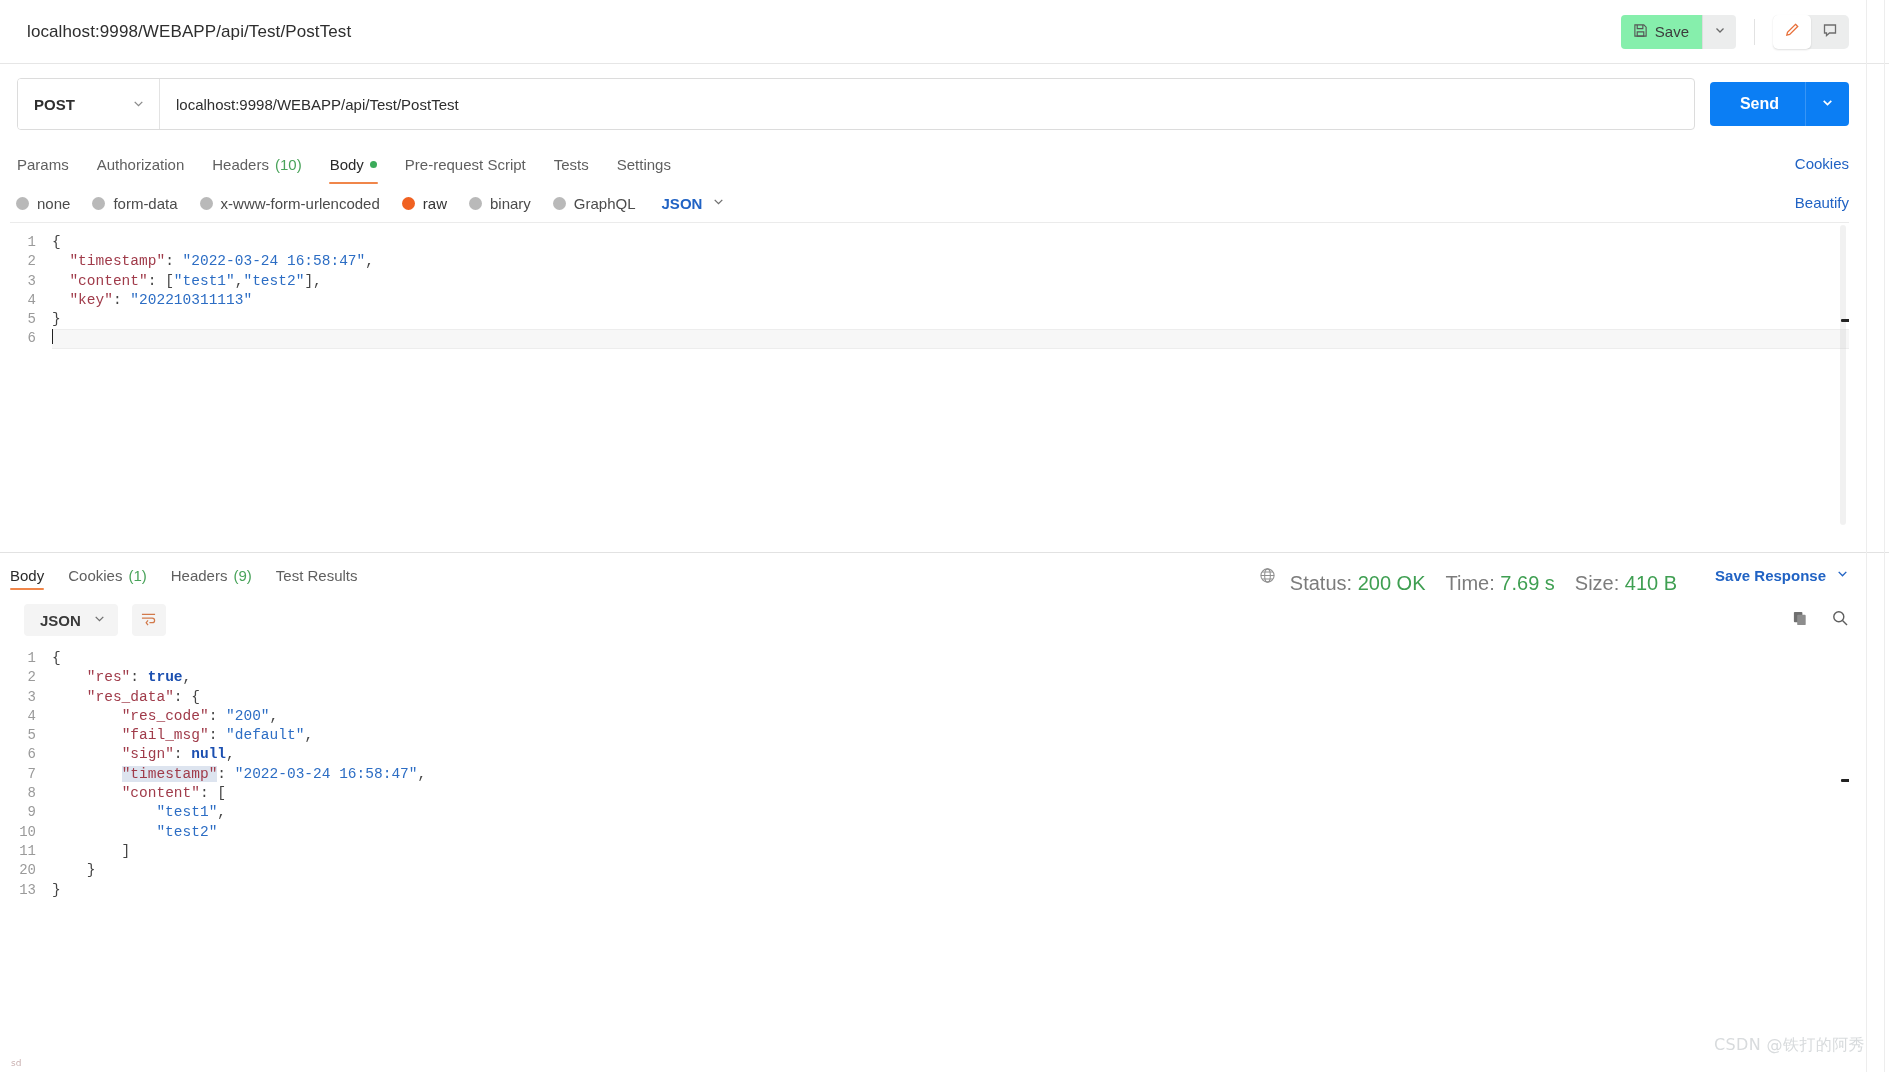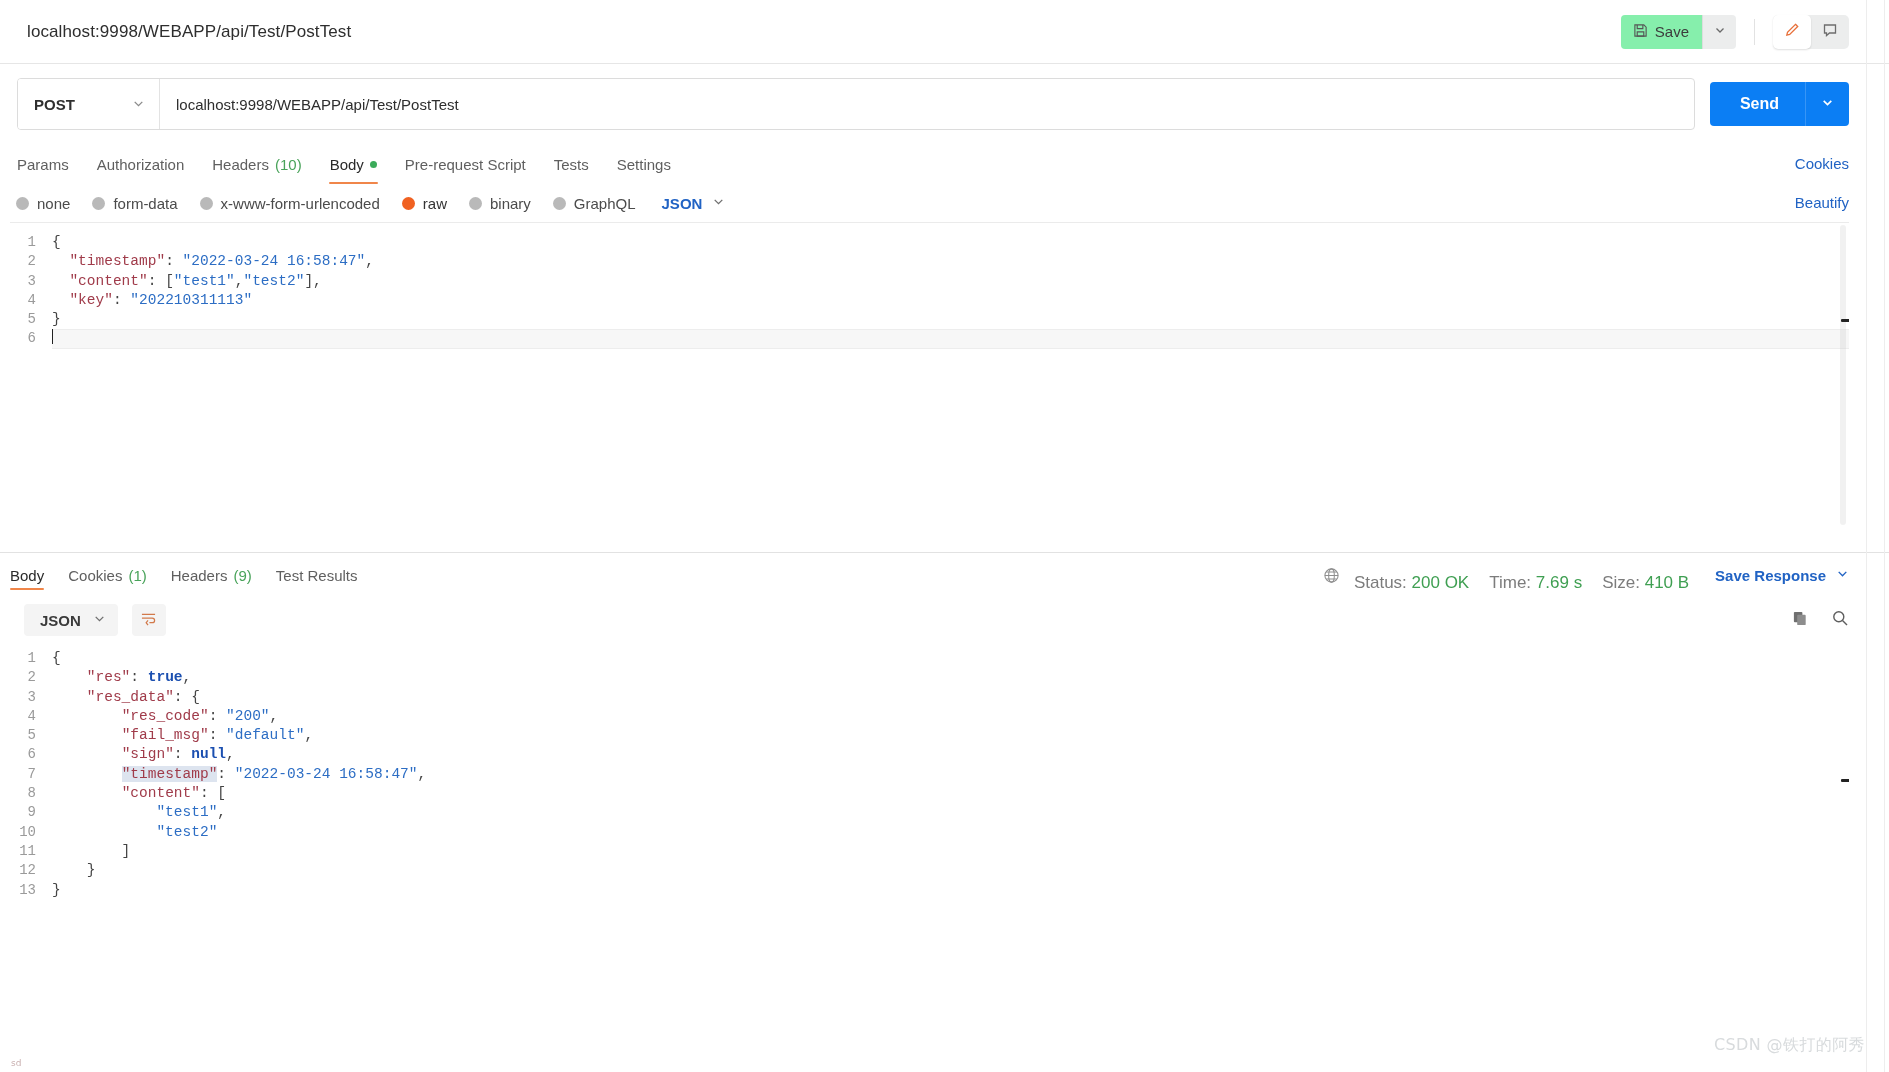--- a/index.html
+++ b/index.html
@@ -150,24 +150,24 @@
   .resp-tabs {
     display:flex; align-items:center; height:44px;
     padding: 0 40px 0 10px;
   }
   .resp-tabs .rtab { padding: 0 12px; height:44px; }
   .resp-tabs .rtab:first-child { padding-left: 0; }
   .resp-tabs .rtab.active::after { left: 11px; right: 11px; bottom: 7px; }
   .resp-tabs .rtab.active:first-child::after { left: 0; right: 12px; }
   .status-wrap { margin-left:auto; display:flex; align-items:center; gap:0; }
   .globe { margin-right: 14px; display:flex; align-items:center; }
-  .stat { font-size:17px; color:#7c7c7c; margin-right: 20px; white-space:nowrap;margin-top:16px; }
+  .stat { font-size:20px; color:#7c7c7c; margin-right: 20px; white-space:nowrap;margin-top:16px; }
   .stat .v { color:#3f9f52; }
   .stat.time .v, .stat.size .v { color:#3f9f52; }
-  .save-resp { color:#2163c4; font-size:15px; font-weight:700; cursor:pointer; margin-left: 6px; }
+  .save-resp { color:#2163c4; font-size:15px; font-weight:700; cursor:pointer; margin-left: 18px; }
 
   .resp-ctrl {
     display:flex; align-items:center; height: 46px;
     padding: 0 40px 0 10px; gap: 0;
   }
   .seg { display:flex; align-items:center; background:#f4f4f4; border-radius:4px; height:32px; }
   .seg .sbtn {
     padding: 0 20px; height:32px; display:flex; align-items:center;
     font-size:15px; color:#6d6d6d; cursor:pointer; border-radius:4px;
   }
@@ -457,21 +457,21 @@
         <div class="ln">7</div>
         <div class="cl"><span class="p">        </span><span class="k hl">"timestamp"</span><span class="p">: </span><span class="s">"2022-03-24 16:58:47"</span><span class="p">,</span></div>
         <div class="ln">8</div>
         <div class="cl"><span class="p">        </span><span class="k">"content"</span><span class="p">: [</span></div>
         <div class="ln">9</div>
         <div class="cl"><span class="p">            </span><span class="s">"test1"</span><span class="p">,</span></div>
         <div class="ln">10</div>
         <div class="cl"><span class="p">            </span><span class="s">"test2"</span></div>
         <div class="ln">11</div>
         <div class="cl"><span class="p">        ]</span></div>
-        <div class="ln">12</div>
+        <div class="ln">20</div>
         <div class="cl"><span class="p">    }</span></div>
         <div class="ln">13</div>
         <div class="cl"><span class="p">}</span></div>
       </div>
     <div class="mini-handle" style="right:-14px; top:136px;"></div>
   </div>
 
   <div class="rail" style="right:22px;"></div>
   <div class="rail" style="right:4px;"></div>
 

